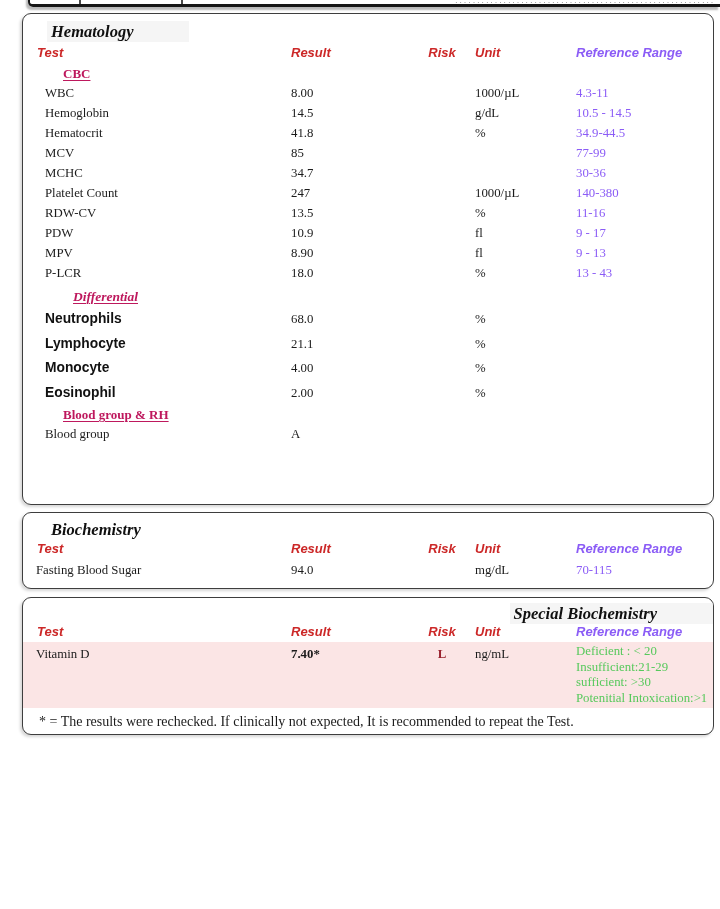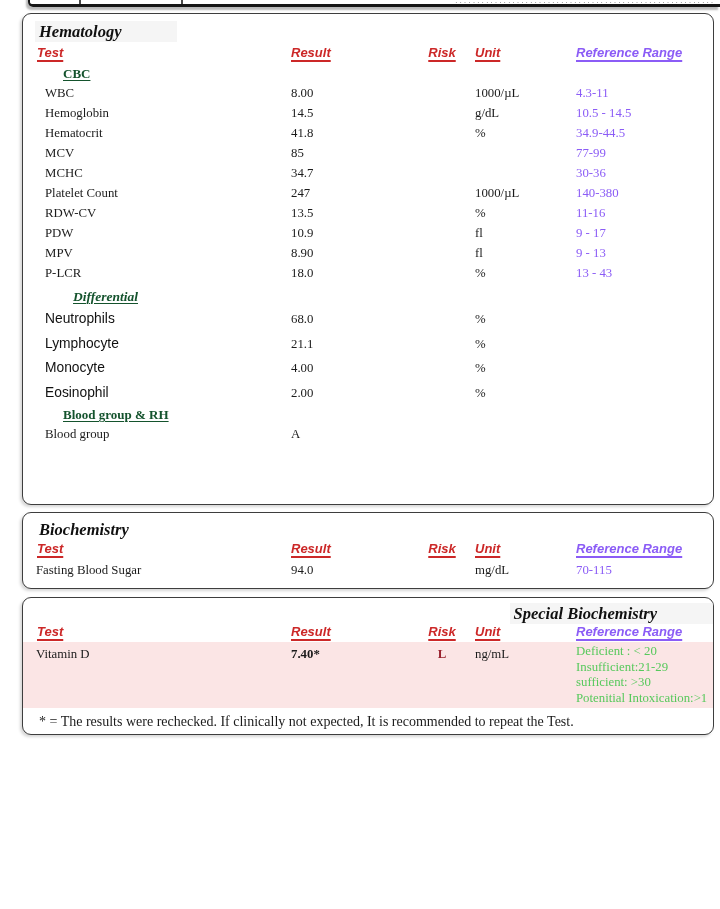--- a/index.html
+++ b/index.html
@@ -31,63 +31,63 @@
   .box {
     position:absolute; left:22px; width:692px;
     border:1.6px solid #3e3e3e; border-radius:9px; background:#fff;
     box-shadow:-2px 2px 3px rgba(0,0,0,0.16);
     overflow:hidden;
   }
   #box-0 { top:13px;  height:492px; }
   #box-1 { top:512px; height:77px;  }
   #box-2 { top:597px; height:138px; }
 
-  .title-row { position:relative; }
+  .title-row { position:relative;padding-left:12px; }
   #box-0 .title-row { height:30px; padding-top:7px; }
   #box-1 .title-row { height:27px; padding-top:6px; }
   #box-2 .title-row { height:25px; padding-top:5px;text-align:right; }
   .box-title {
     font-family:"Liberation Serif", serif;
     font-style:italic; font-weight:bold; font-size:16.5px; line-height:21px;
     color:#101010; margin-left:12px; display:inline-block; padding-left:4px;
   }
   .box-title.hl { background:#f5f5f5; padding-right:56px; }
 
   
   .hdr { position:relative; height:20px; }
   #box-2 .hdr { height:19px; }
   .hdr span, .trow span { position:absolute; top:0; white-space:nowrap; }
   .hcell {
     font-family:"Liberation Sans", sans-serif;
     font-style:italic; font-weight:bold; font-size:13px; line-height:18px;
     color:#cc2828;
-    text-decoration:underline; text-decoration-thickness:1.5px; text-underline-offset:2.5px;
+    text-decoration-thickness:1.5px; text-underline-offset:2.5px;
   }
   .c-test   { left:14px; }
   .trow .c-test { left:22px; }
   .flat .trow .c-test { left:13px; }
   .c-result { left:268px; }
   .c-risk   { left:388px; width:62px; text-align:center; }
   .c-unit   { left:452px; }
   .c-ref    { left:553px; color:#8b5cf6; }
 
   
   .srow { position:relative; height:20px; font-size:12.8px; line-height:20px; color:#1b1b1b; }
   .sub { height:19px; }
   .sublabel {
     margin-left:40px; font-weight:bold; font-size:13px;
     text-decoration:underline; text-decoration-thickness:1.3px; text-underline-offset:2px;
-    color:#14532d;
+    color:#be185d;
   }
   .sub.italic { height:24px; padding-top:4px; }
   .sub.italic .sublabel { margin-left:50px; font-style:italic; font-size:13.5px; }
 
   .trow.sans { height:24.5px; line-height:24.5px; }
   .trow.sans .c-test {
-    font-family:"Liberation Sans", sans-serif; font-weight:normal; font-size:13.8px;
+    font-family:"Liberation Sans", sans-serif; font-weight:bold; font-size:13.8px;
     color:#111;
   }
 
   .trow.pink { background:#fbe5e5; height:66px; }
   .trow.pink span { top:2px; }
   .trow.pink .c-result { font-weight:bold; }
   .trow.pink .c-risk { color:#99222e; font-weight:bold; }
   .trow.pink .c-ref { color:#57c95c; }
   .ref-line { line-height:15.5px; white-space:nowrap; }
 

